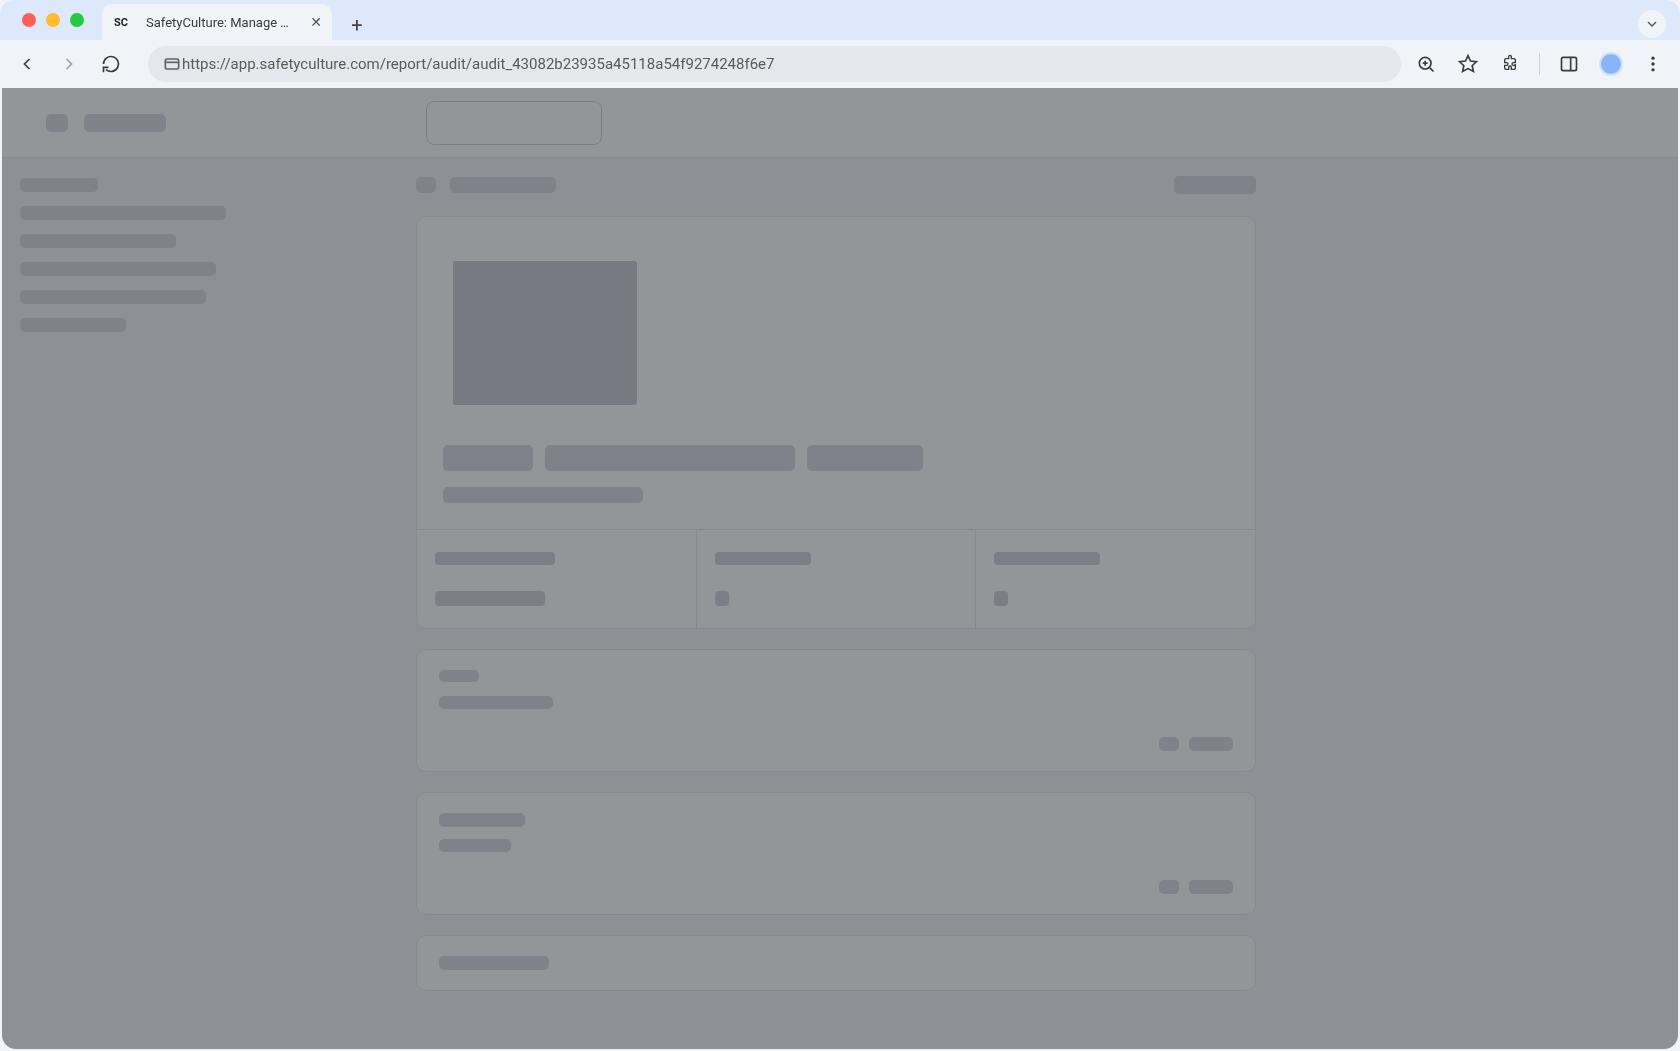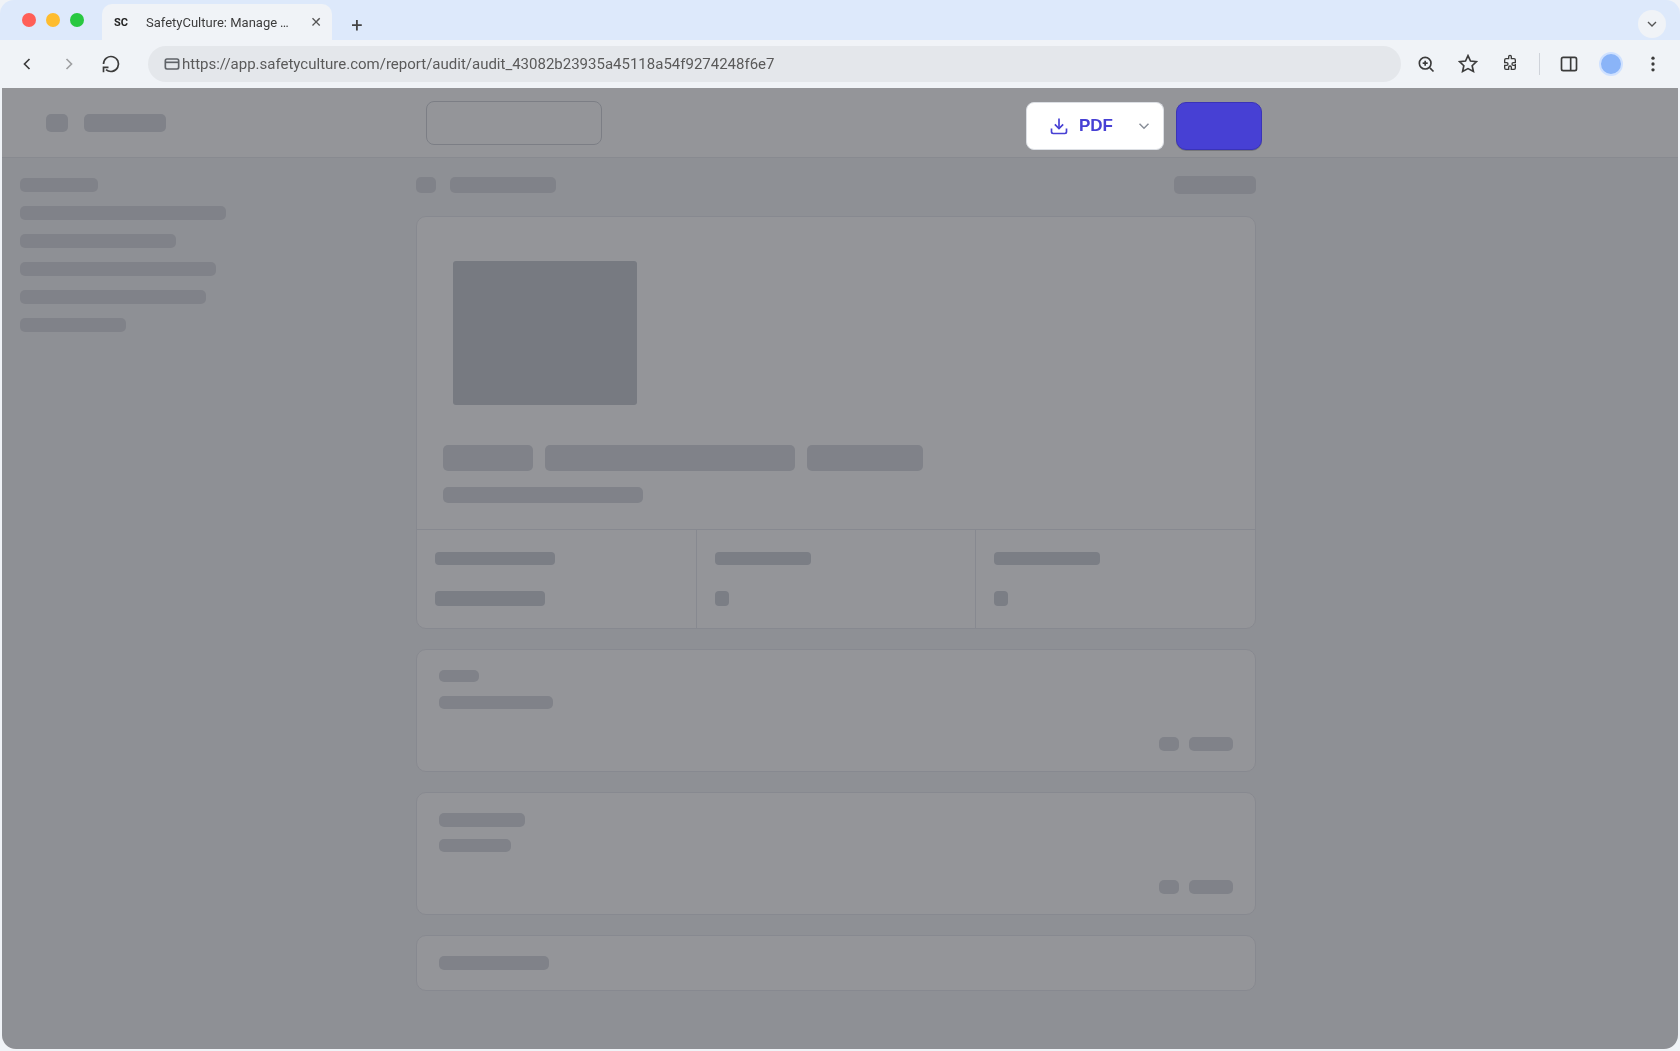--- a/index.html
+++ b/index.html
@@ -231,32 +231,14 @@
       </div>
     </div>
 
     <div class="card section" style="margin-bottom:40px">
       <div class="skel" style="width:110px;height:14px"></div>
     </div>
   </div>
 
   <div class="dim-overlay"></div>
 
-  <div class="action-group" style="z-index:20">
-    <div style="display:flex">
-      <button class="pdf-btn">
-        <svg width="20" height="20" viewBox="0 0 24 24" fill="none" stroke="#4740d4" stroke-width="2">
-          <path d="M21 15v4a2 2 0 0 1-2 2H5a2 2 0 0 1-2-2v-4"></path>
-          <polyline points="7 10 12 15 17 10"></polyline>
-          <line x1="12" y1="15" x2="12" y2="3"></line>
-        </svg>
-        <span>PDF</span>
-      </button>
-      <button class="pdf-caret">
-        <svg width="18" height="18" viewBox="0 0 24 24" fill="none" stroke="#8a8f99" stroke-width="2">
-            <polyline points="6 9 12 15 18 9"></polyline>
-          </svg>
-      </button>
-    </div>
-    <button class="primary-cta"></button>
-  </div>
 
 </div>
 
 </body></html>

